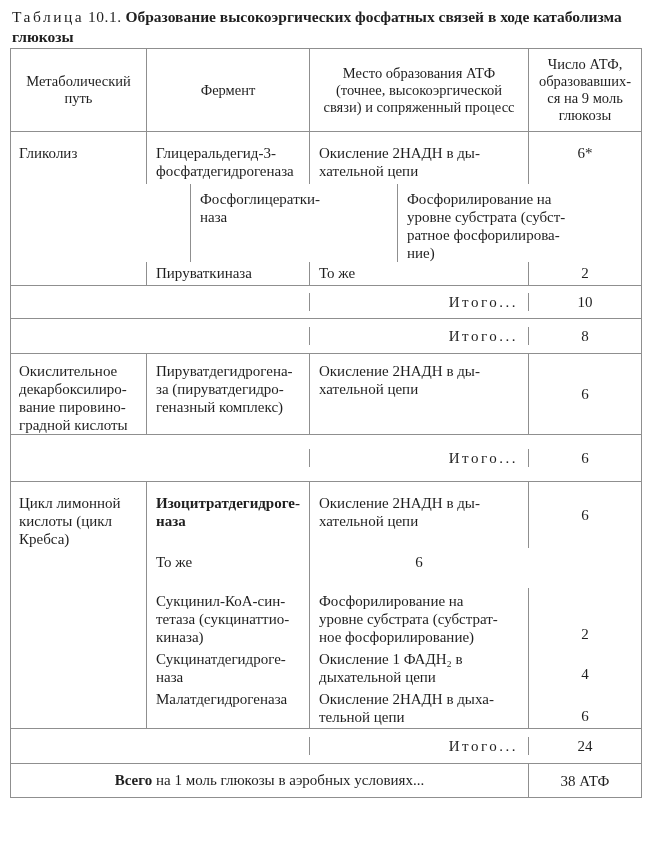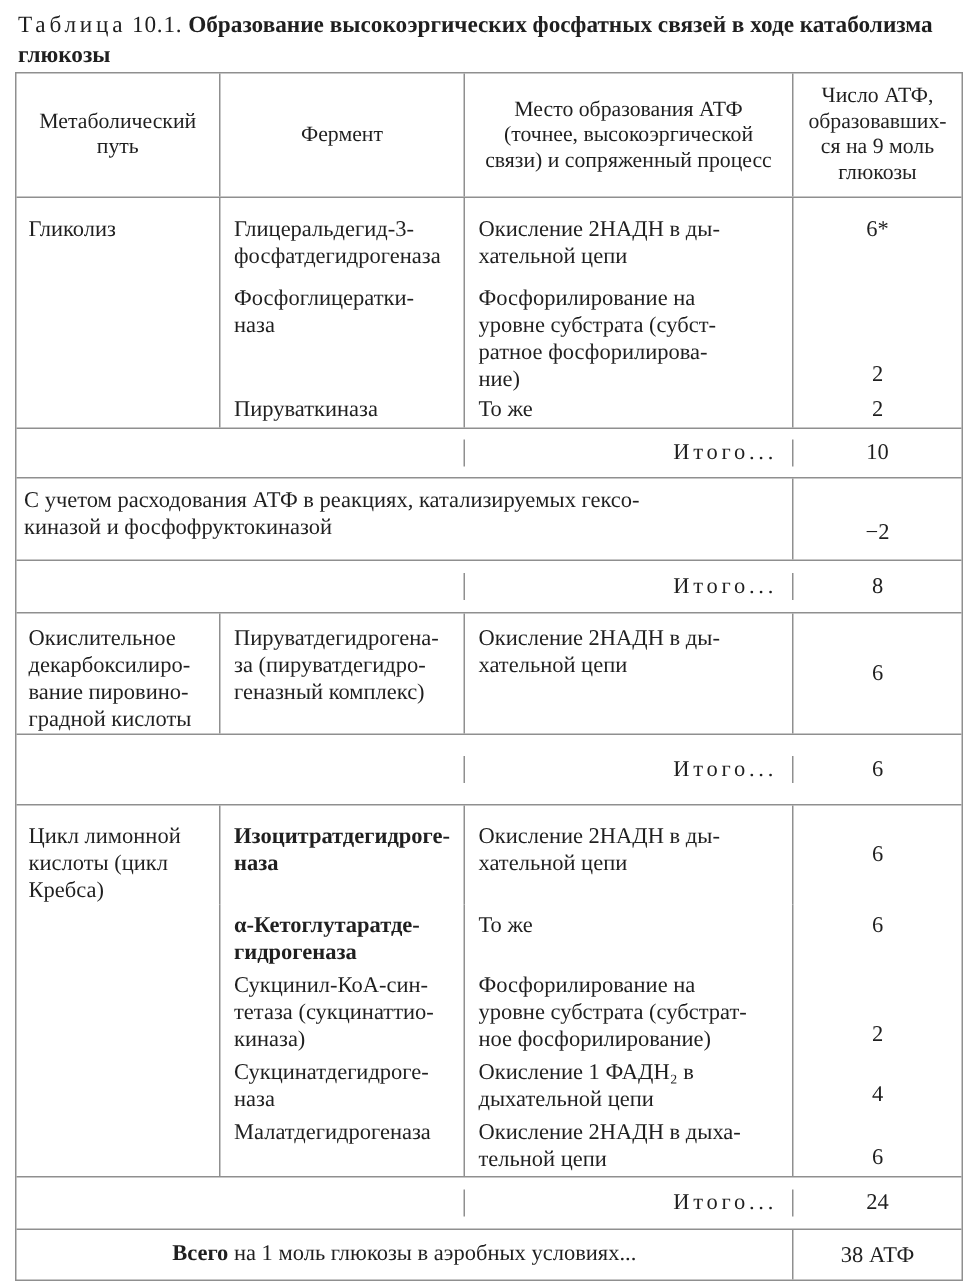--- a/index.html
+++ b/index.html
@@ -58,21 +58,21 @@
     display:flex;align-items:center;justify-content:center;
     text-align:center;white-space:pre-line;
     font-size:14.5px;line-height:17px;
     padding:4px 2px;
   }
 
   
   .g-r1{min-height:52px;}
   .g-r1 .c{padding-top:12px;}
   .g-r1 .val{padding-top:12px;}
-  .g-r2{min-height:72px;}
+  .g-r2{min-height:72px;gap:44px;}
   .g-r2 .c{padding-top:6px;}
   .g-r3{min-height:23px;}
   .g-r3 .c{padding-top:2px;}
   .g-r3 .val{padding-top:2px;}
 
   .itogo-row{min-height:33px;align-items:center;}
   .itogo-row.tall{min-height:47px;}
   .itogo-row.h35{min-height:35px;}
   .itogo-cell{
     display:flex;align-items:center;justify-content:flex-end;
@@ -164,25 +164,20 @@
       </div>
     </div>
 
     <div class="sect trow itogo-row">
       <div class="c"></div>
       <div class="c bl"></div>
       <div class="itogo-cell bl">Итого...</div>
       <div class="val bl">10</div>
     </div>
 
-    <div class="sect trow2 note-row">
-      <div class="c">С учетом расходования АТФ в реакциях, катализируемых гексо-
-киназой и фосфофруктокиназой</div>
-      <div class="val bot bl">−2</div>
-    </div>
 
     <div class="sect trow itogo-row h35">
       <div class="c"></div>
       <div class="c bl"></div>
       <div class="itogo-cell bl">Итого...</div>
       <div class="val bl">8</div>
     </div>
 
     <div class="sect trow ox-row">
       <div class="c">Окислительное
@@ -210,22 +205,20 @@
 кислоты (цикл
 Кребса)</div>
         <div class="c c-enz bl bold-enz">Изоцитратдегидроге-
 наза</div>
         <div class="c c-proc bl">Окисление 2НАДН в ды-
 хательной цепи</div>
         <div class="val mid bl">6</div>
       </div>
       <div class="trow k-r2">
         <div class="c"></div>
-        <div class="c c-enz bl bold-enz">α-Кетоглутаратде-
-гидрогеназа</div>
         <div class="c c-proc bl">То же</div>
         <div class="val top bl">6</div>
       </div>
       <div class="trow k-r3">
         <div class="c"></div>
         <div class="c c-enz bl">Сукцинил-КоА-син-
 тетаза (сукцинаттио-
 киназа)</div>
         <div class="c c-proc bl">Фосфорилирование на
 уровне субстрата (субстрат-

